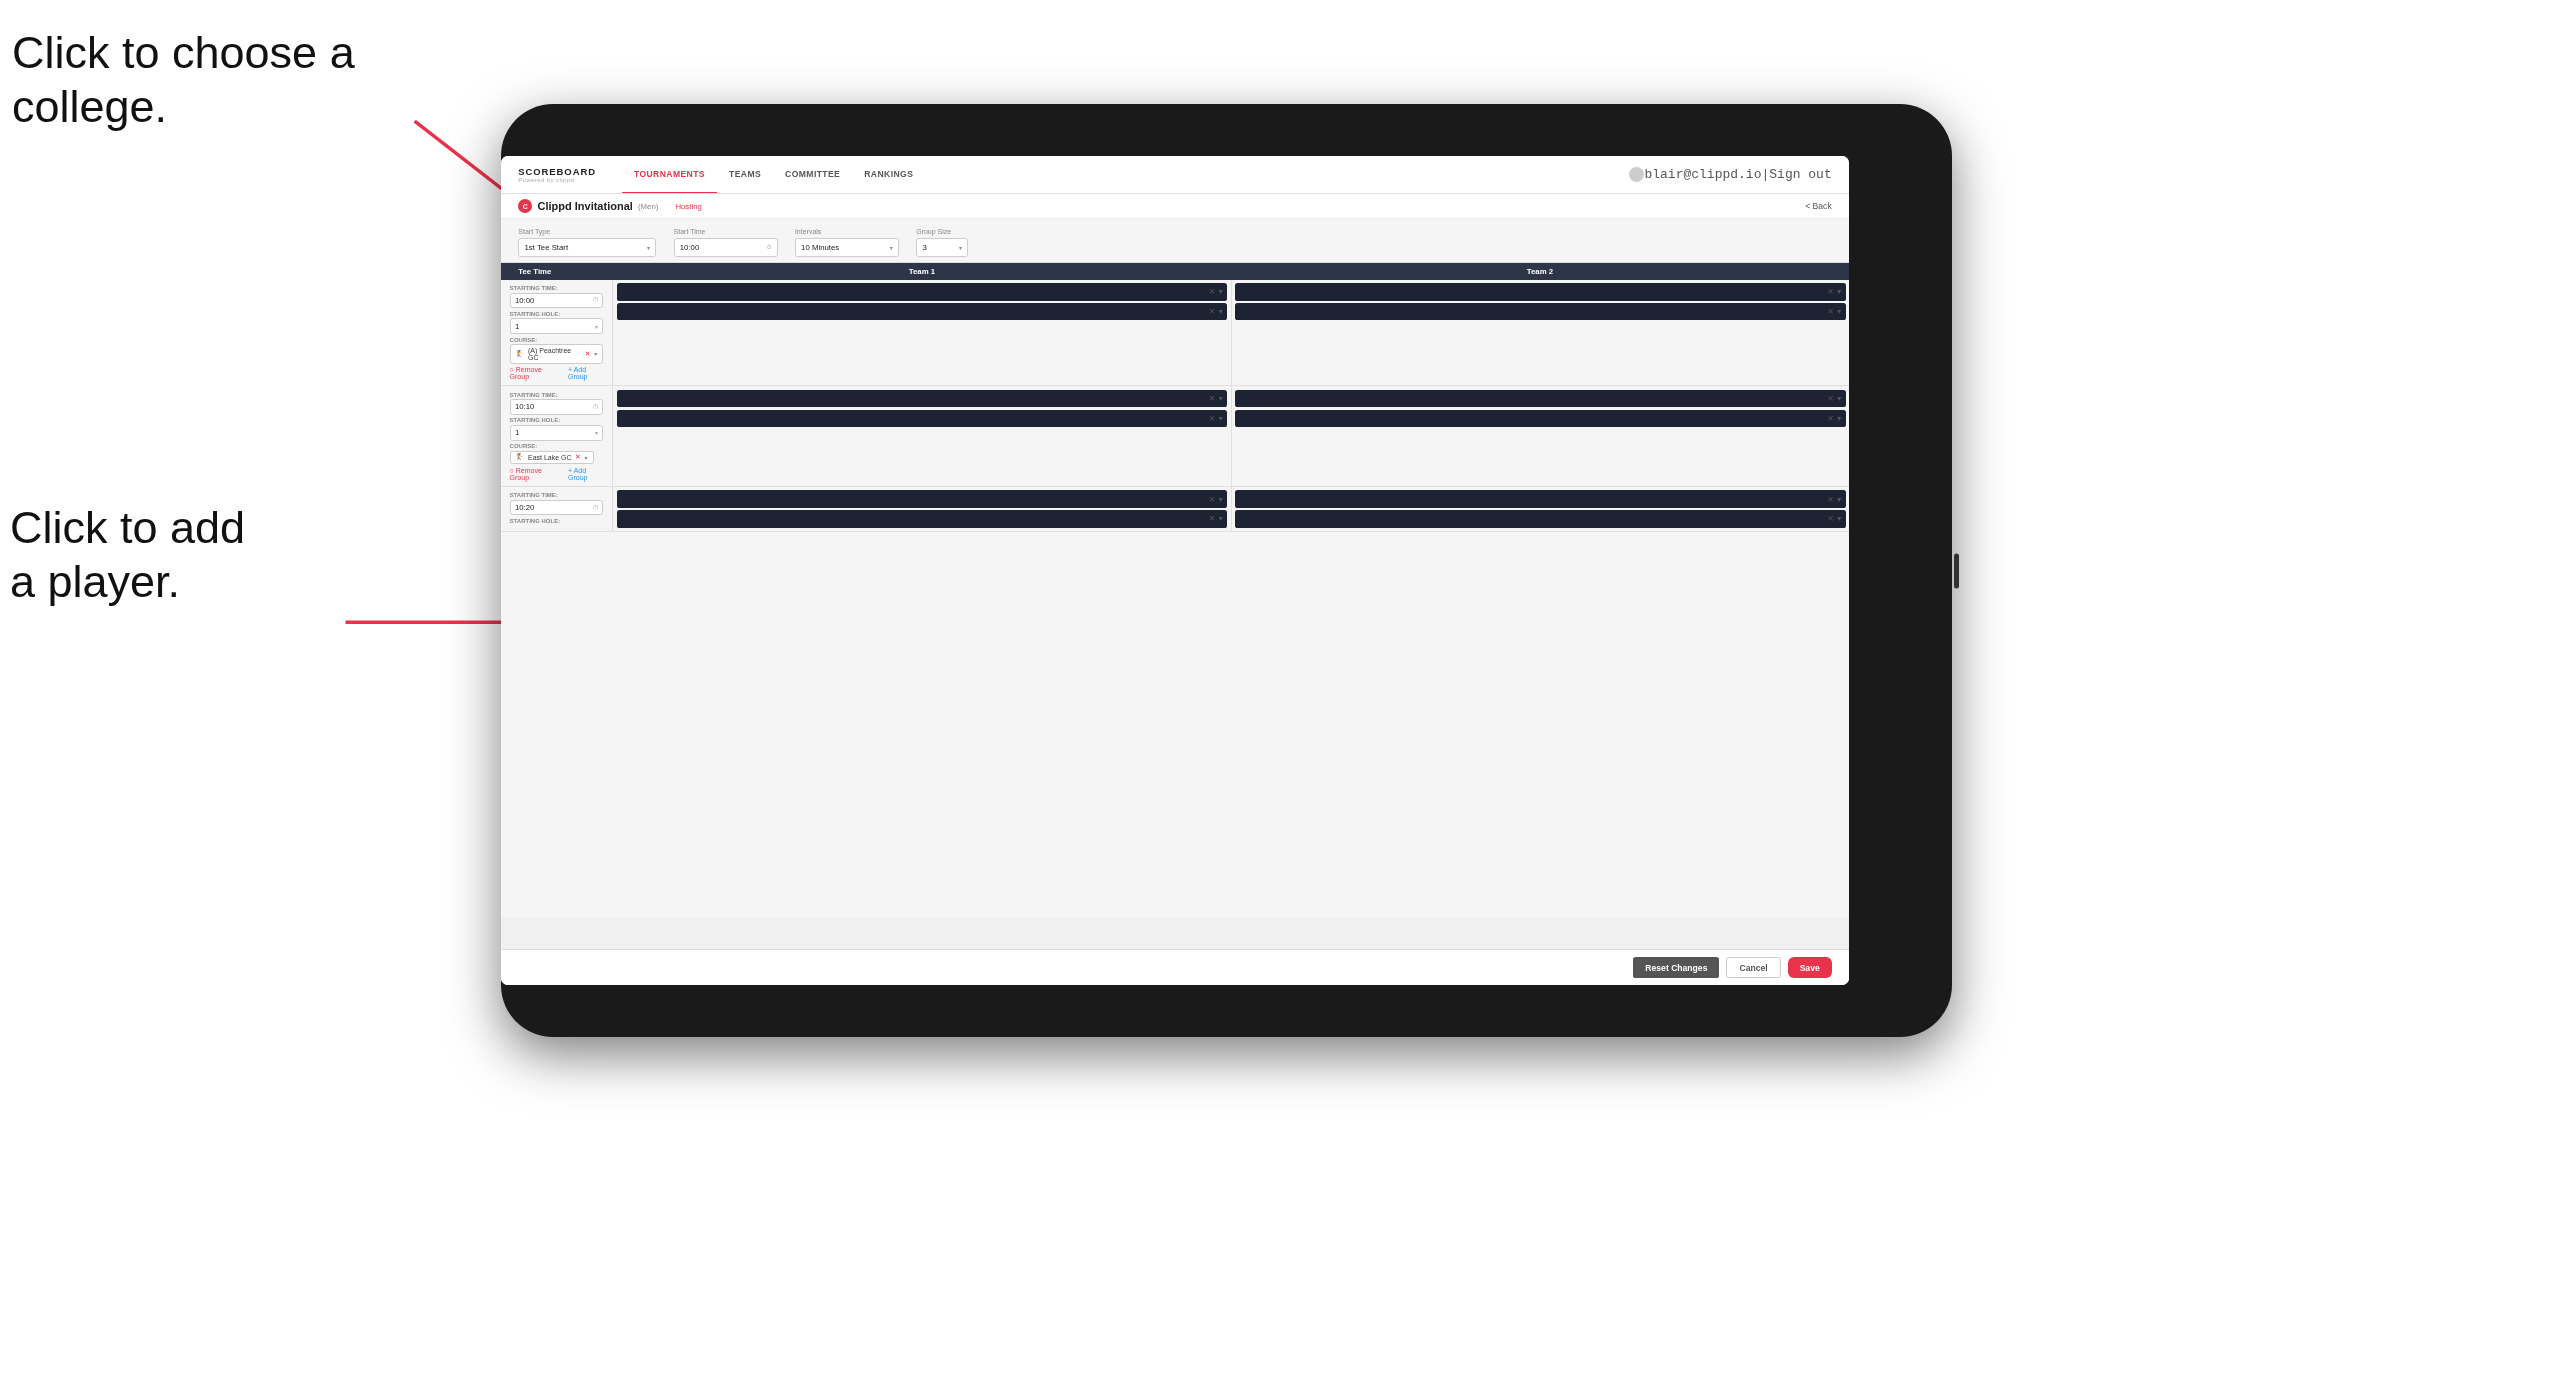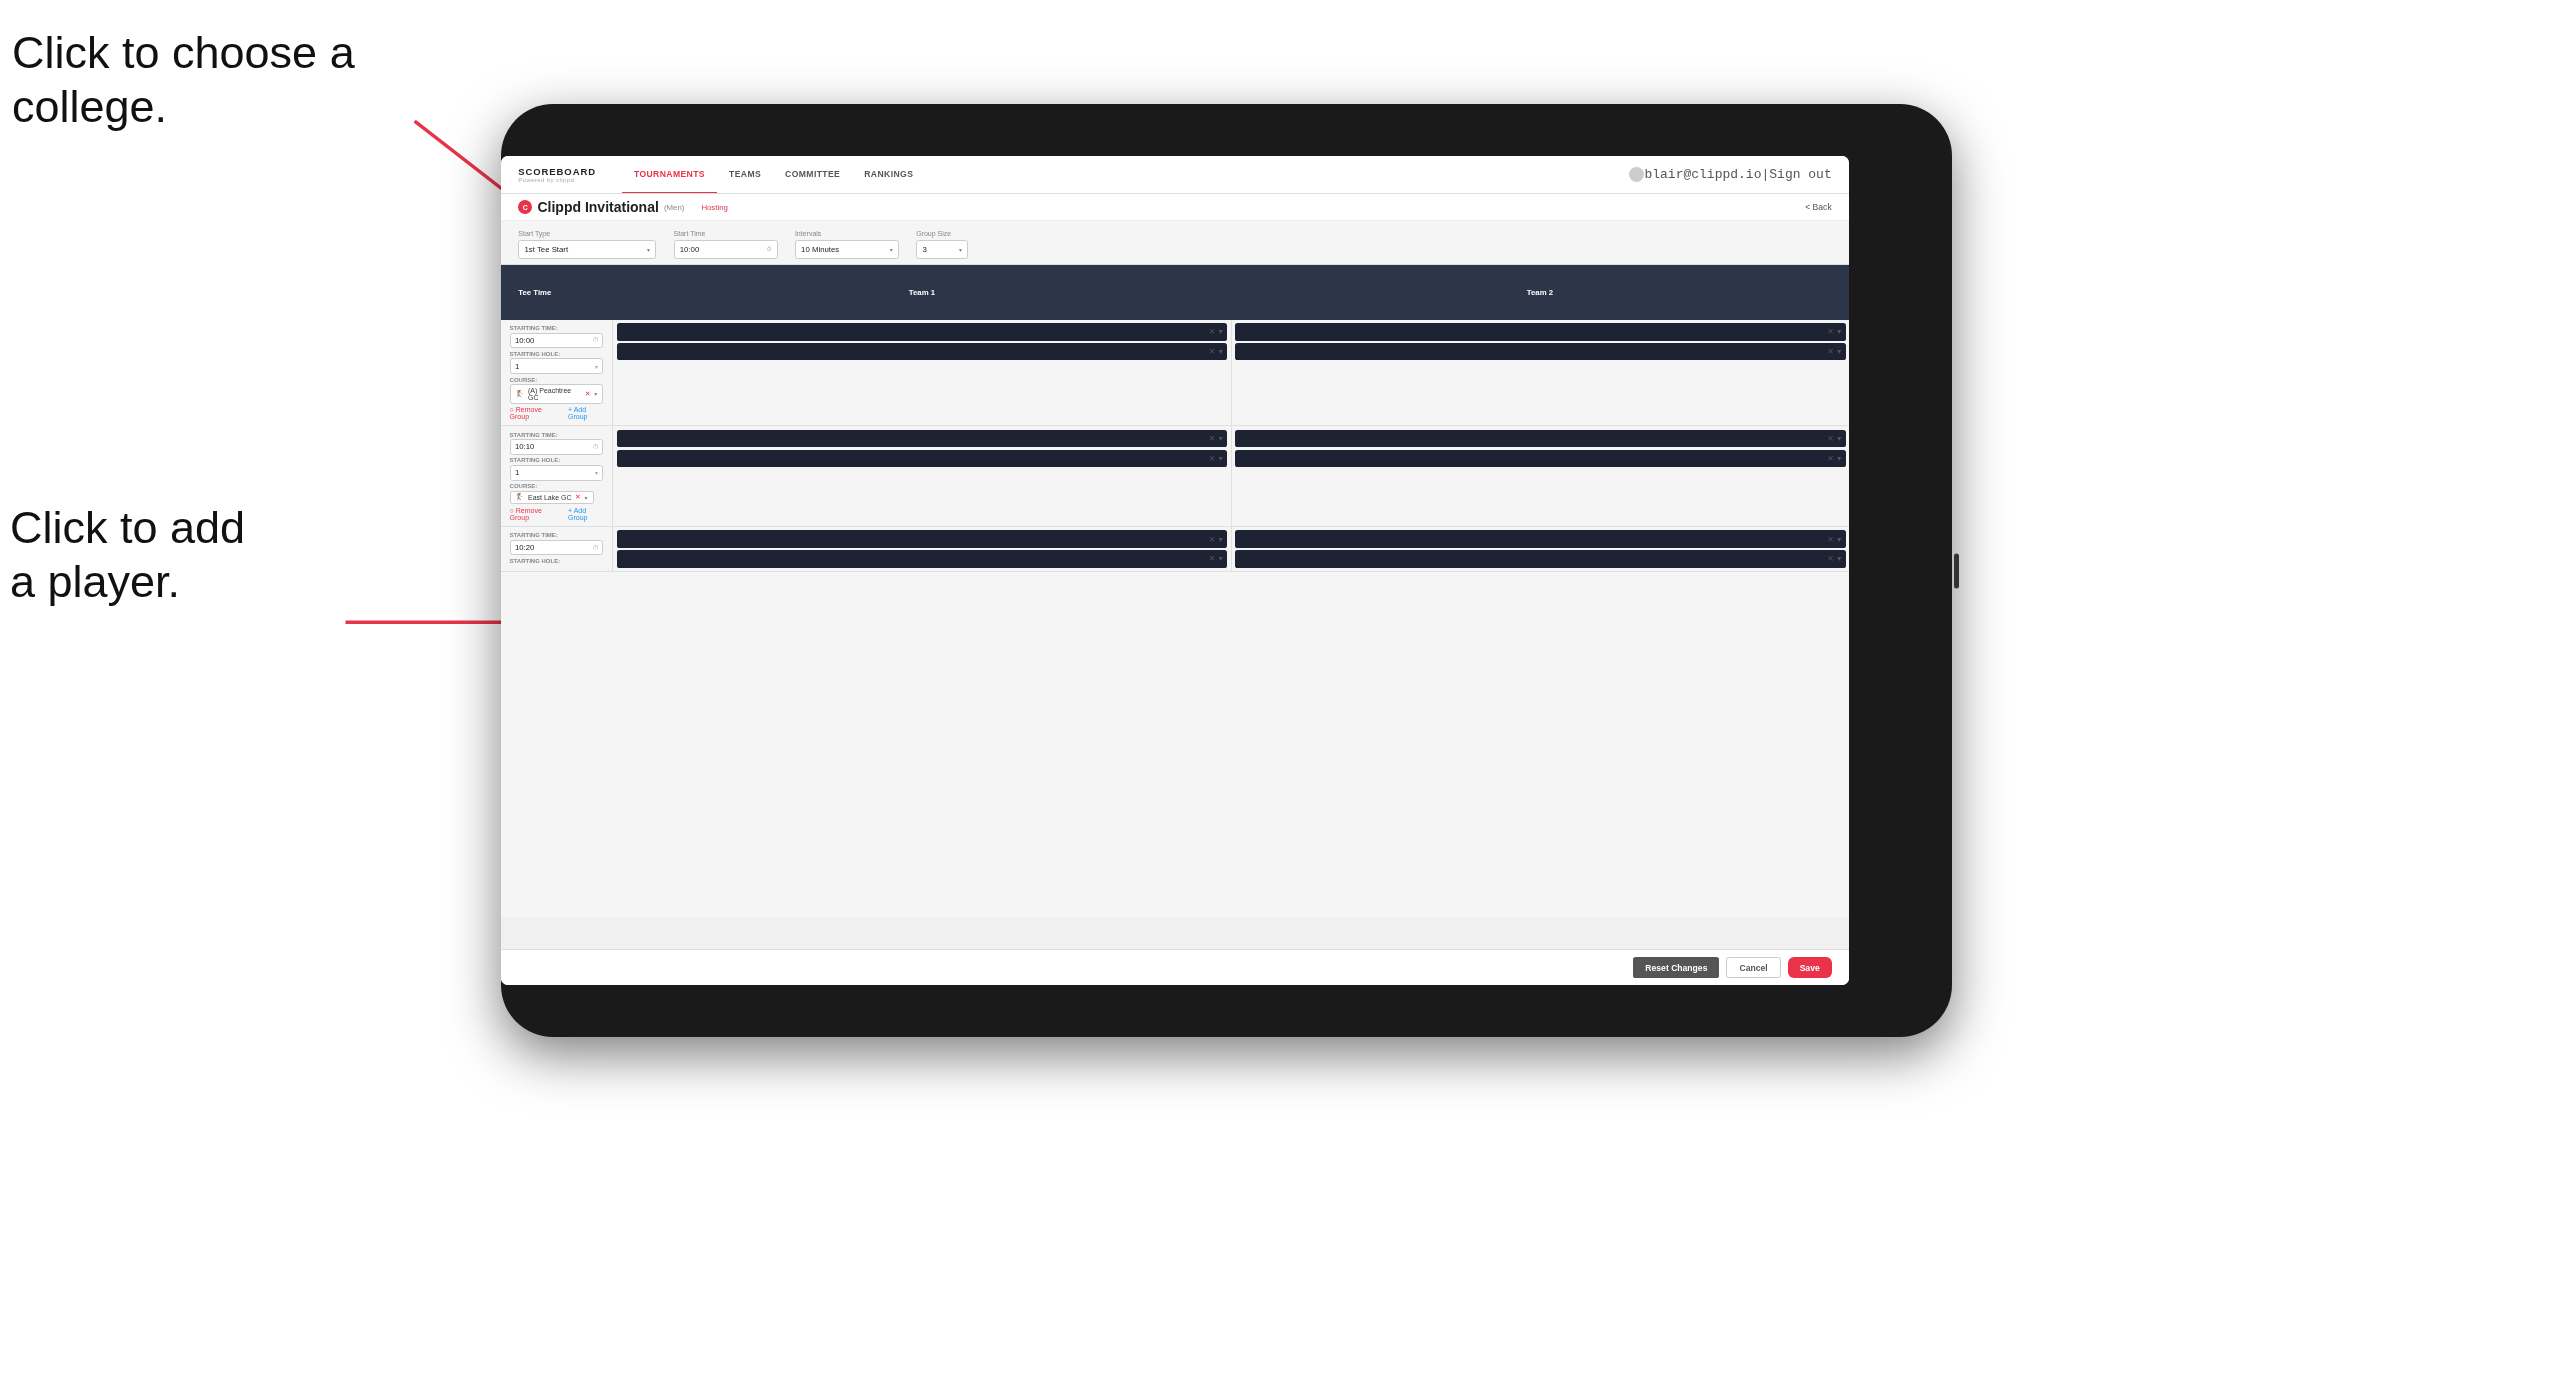--- a/index.html
+++ b/index.html
@@ -144,21 +144,21 @@
       margin-right: 5.2px;
       display: flex;
       align-items: center;
       justify-content: center;
       color: #fff;
       font-size: 7px;
       font-weight: 800;
     }
 
     .page-title-text {
-      font-size: 14px;
+      font-size: 11px;
       font-weight: 600;
       color: #222;
     }
 
     .badge {
       font-size: 7.8px;
       color: #888;
       margin-left: 5.2px;
     }
 
@@ -226,21 +226,21 @@
       overflow-y: auto;
       background: #f5f5f5;
     }
 
     .table-header {
       display: flex;
       background: #2d3548;
       color: #fff;
       font-size: 7.8px;
       font-weight: 600;
-      padding: 23px 0;
+      padding: 4px 0;
       position: sticky;
       top: 0;
       z-index: 10;
     }
 
     .col-tee-time {
       width: 112px;
       padding-left: 17.3px;
       flex-shrink: 0;
     }

